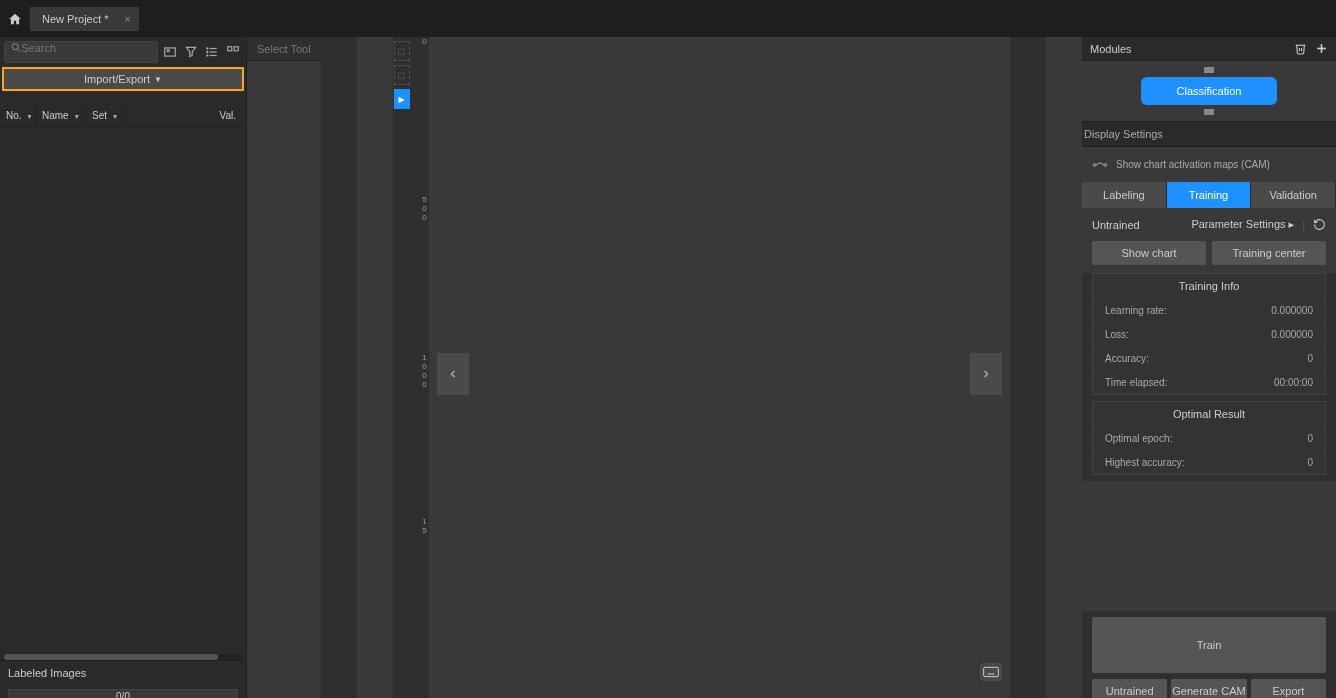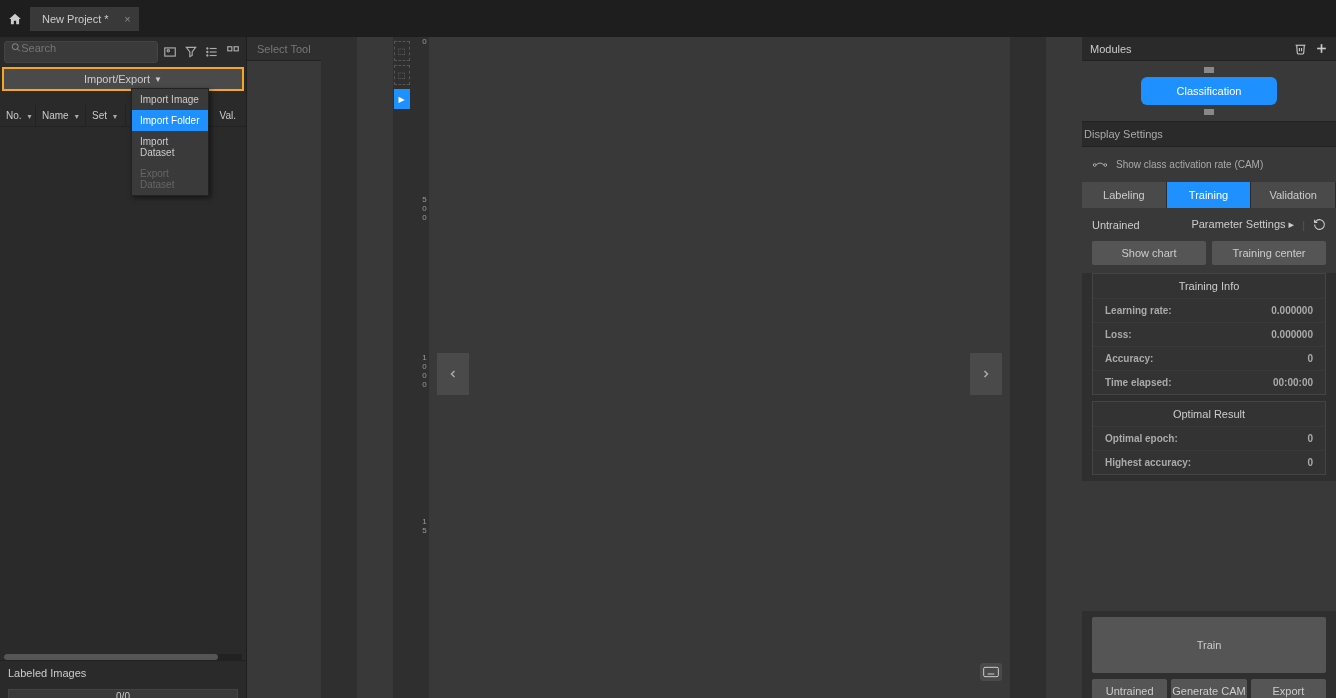--- a/index.html
+++ b/index.html
@@ -64,21 +64,21 @@
 .cam-row { padding:12px 10px; display:flex; align-items:center; gap:8px; color:#aaa; font-size:10px; background:#393939;}
 .tabs-row { display:flex; background:#2a2a2a;}
 .tab { flex:1; text-align:center; padding:7px 0; font-size:11px; background:#4a4a4a; border-right:1px solid #2a2a2a; cursor:pointer;}
 .tab.active { background:#1e90ff; color:#fff; }
 .status-row { display:flex; justify-content:space-between; align-items:center; padding:10px 10px; font-size:11px; background:#393939;}
 .status-row .right-group { display:flex; align-items:center; gap:8px; }
 .two-btn-row { display:flex; gap:6px; padding:0 10px 8px 10px; background:#393939;}
 .gray-btn { flex:1; background:#555; color:#ccc; text-align:center; padding:6px 0; font-size:11px; border-radius:2px; cursor:pointer;}
 .info-panel { margin:0 10px 6px 10px; border:1px solid #444; background:#333;}
 .info-panel-header { text-align:center; padding:6px; font-size:11px; color:#ccc; border-bottom:1px solid #3a3a3a;}
-.info-row { display:flex; justify-content:space-between; padding:6px 12px; font-size:10px; color:#aaa; border-bottom:1px solid #3a3a3a;font-weight:bold;}
+.info-row { display:flex; justify-content:space-between; padding:6px 12px; font-size:10px; color:#aaa; border-bottom:1px solid #3a3a3a;}
 .info-row:last-child { border-bottom:none;}
 .train-btn { margin:6px 10px; background:#555; color:#ccc; text-align:center; padding:22px 0; font-size:11px; border-radius:2px; cursor:pointer;}
 .three-btn-row { display:flex; gap:4px; padding:0 10px 8px 10px;}
 .right-panel-flex { flex:1; background:#393939;}
 .arrow-down::after { content:"▾"; margin-left:3px; font-size:8px; color:#aaa;}
 svg { display:block; }
 </style>
 </head>
 <body>
 
@@ -160,26 +160,20 @@
         <div class="scroll-thumb"></div>
       </div>
     <div class="labeled-header">Labeled Images</div>
     <div class="progress-row">
       <div class="progress-bar">
           <span>0/0</span>
         </div>
     </div>
   </div>
 
-  <div class="dropdown-menu">
-    <div class="dropdown-item">Import Image</div>
-    <div class="dropdown-item selected">Import Folder</div>
-    <div class="dropdown-item">Import Dataset</div>
-    <div class="dropdown-item disabled">Export Dataset</div>
-  </div>
 
   <div class="canvas-area">
     <div class="canvas-toolbar">
       <span>Select Tool</span>
     </div>
     <div style="display:flex;">
       <div style="width:36px; background:#2f2f2f;"></div>
       <div class="ruler-h" style="flex:1;">
         <span class="tick-label" style="left:2px;">0</span>
         <span class="tick-label" style="left:160px;">500</span>
@@ -257,21 +251,21 @@
     </div>
     <div class="section-header">Display Settings</div>
     <div class="cam-row">
       <span>
           <svg width="16" height="10" viewBox="0 0 24 12" fill="none" stroke="#aaa" stroke-width="1.5">
             <circle cx="4" cy="6" r="2"></circle>
             <path d="M6 6 Q12 0 18 6"></path>
             <circle cx="20" cy="6" r="2"></circle>
           </svg>
         </span>
-      <span>Show class activation rate (CAM)</span>
+      <span>Show chart activation maps (CAM)</span>
     </div>
     <div class="tabs-row">
       <div class="tab">Labeling</div>
       <div class="tab active">Training</div>
       <div class="tab">Validation</div>
     </div>
     <div class="status-row">
       <span>Untrained</span>
       <div class="right-group">
         <span><span>Parameter Settings</span> <span>▸</span></span>

